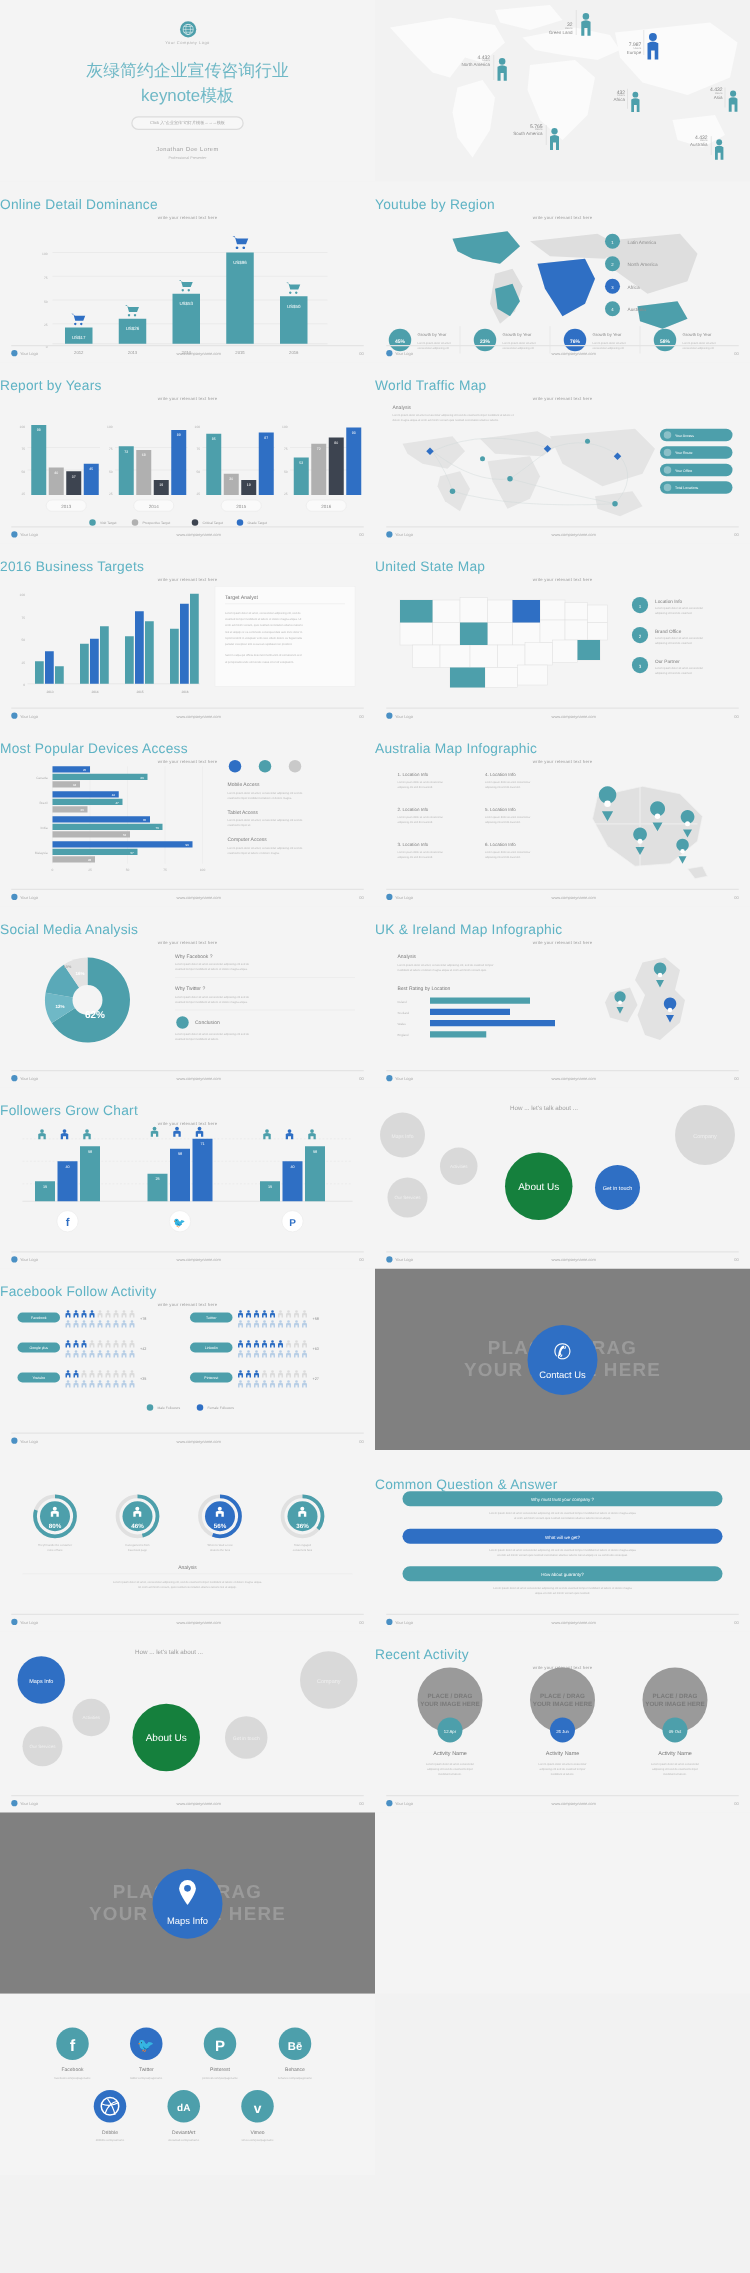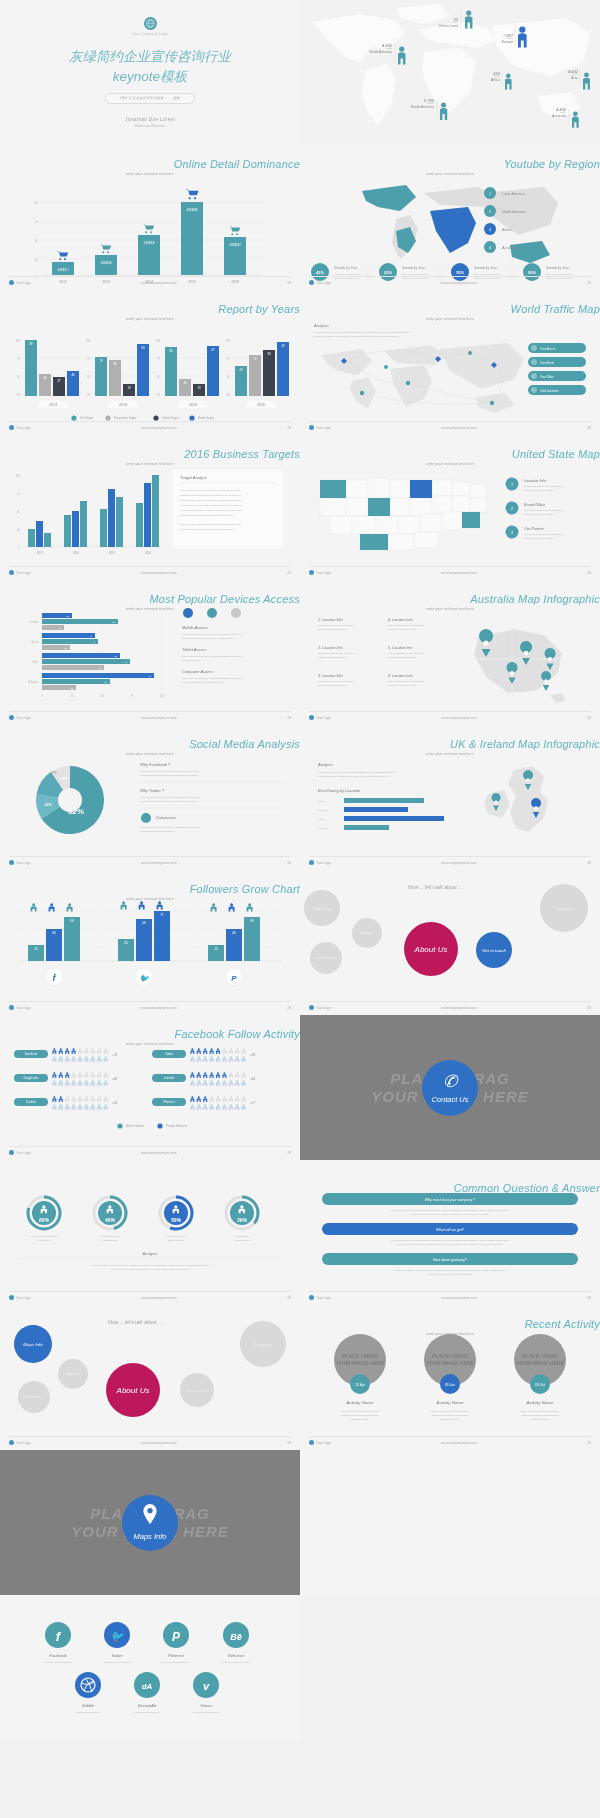--- a/index.html
+++ b/index.html
@@ -3,22 +3,22 @@
 <meta charset="utf-8">
 <style>
   * { box-sizing: border-box; margin:0; padding:0; }
   html,body { background:#f2f2f2; }
   body {
     width:600px; height:1818px; position:relative;
     font-family:"Liberation Sans", sans-serif;
     color:#555; overflow:hidden;
   }
   .grid { display:grid; grid-template-columns:300px 300px; width:600px; }
-  .slide { width:300px; height:145px; background:#f4f4f4; position:relative; overflow:hidden;font-style:italic; }
-  .sl-title { text-align:right; color:#5fb3c4; font-size:11px; font-weight:400; letter-spacing:.2px; }
+  .slide { width:300px; height:145px; background:#f4f4f4; position:relative; overflow:hidden; }
+  .sl-title { text-align:left; color:#5fb3c4; font-size:11px; font-weight:400; letter-spacing:.2px; }
   .sl-sub { text-align:center; color:#9a9a9a; font-size:3.4px; margin-top:2px; letter-spacing:.2px;}
   .footer { position:absolute; bottom:5px; left:9px; right:9px; display:flex; align-items:center; justify-content:space-between; border-top:1px solid #e4e4e4; padding-top:3px;}
   .footer .lg { display:flex; align-items:center; gap:2px; }
   .footer .dot { width:5px;height:5px;border-radius:50%;background:#4a90c4; display:inline-block;}
   .footer span { font-size:3.2px; color:#a9a9a9; }
   .blue { color:#2f6fc4; }
   
   .cover { display:flex; flex-direction:column; align-items:center; justify-content:center; height:100%; }
   .cover .logo { width:13px;height:13px;border-radius:50%;background:#4d9fab;display:flex;align-items:center;justify-content:center;color:#fff;font-size:8px;}
   .cover .logotxt{ font-size:3.2px; color:#b0b0b0; margin-top:2px; letter-spacing:.4px;}
@@ -47,21 +47,21 @@
   .circtxt{ font-size:4.6px; fill:#fff; font-weight:bold;}
   
   .greyslide { background:#808080; display:flex;align-items:center;justify-content:center; }
   .greyslide .ghost { position:absolute; inset:0; display:flex;flex-direction:column;align-items:center;justify-content:center; color:#9a9a9a; font-size:15px; font-weight:bold; letter-spacing:1px; line-height:1.15; text-align:center;}
   .cta { width:56px;height:56px;border-radius:50%;background:#2f6fc4;color:#fff;display:flex;flex-direction:column;align-items:center;justify-content:center;gap:3px;z-index:3;}
   .cta .ic { font-size:17px; }
   .cta .lb { font-size:7.5px; }
   
   .bub { position:absolute; border-radius:50%; background:#d9d9d9; display:flex;align-items:center;justify-content:center; color:#f0f0f0; text-align:center;}
   .bub.blue { background:#2f6fc4; color:#fff; }
-  .bub.big { background:#be185d; color:#ffffff; }
+  .bub.big { background:#15803d; color:#ffffff; }
   
   .pipct { font-size:3px; fill:#8f8f8f;}
 </style>
 </head>
 <body>
 
 <div class="grid">
 
   <div class="slide">
     <div class="cover">

